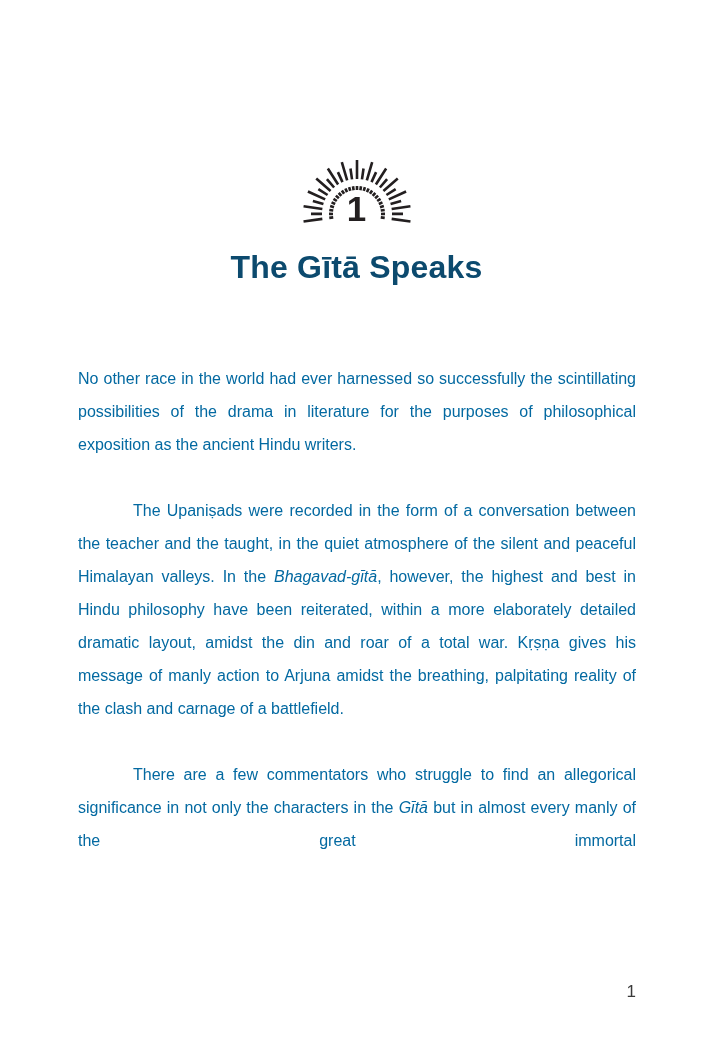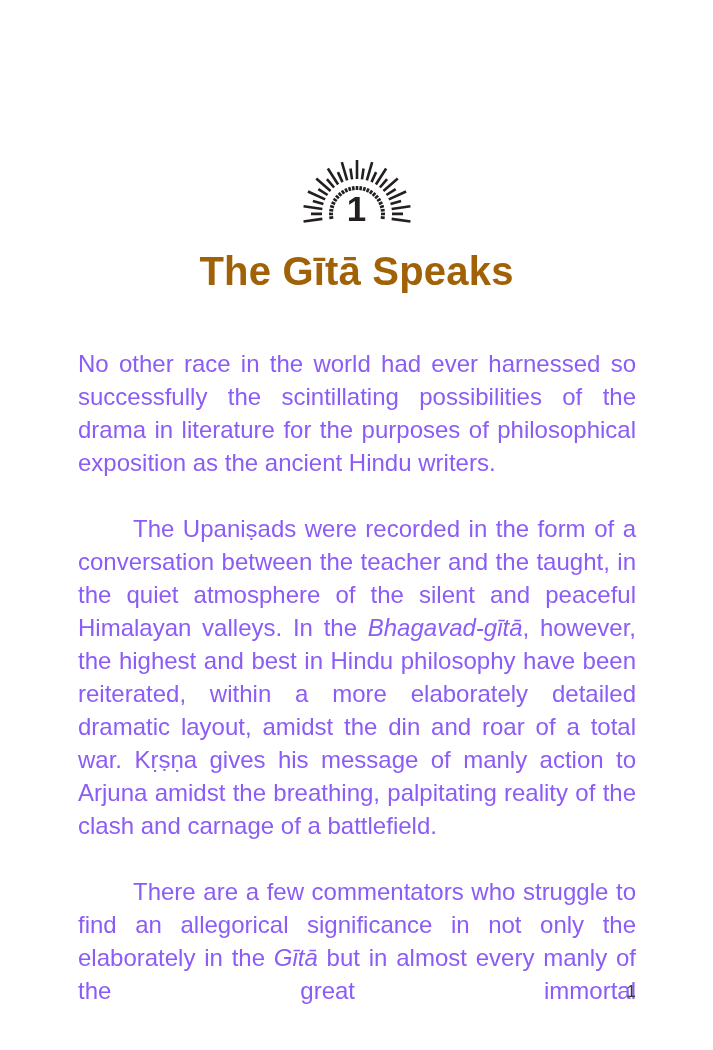--- a/index.html
+++ b/index.html
@@ -34,34 +34,34 @@
     line-height: 1;
     color: #231f20;
     letter-spacing: 0;
   }
 
   .chapter-title {
     position: absolute;
     top: 249px;
     left: 0; right: 0;
     text-align: center;
-    font-size: 40px;
+    font-size: 32px;
     font-weight: 700;
-    color: #a16207;
+    color: #0c4a6e;
     letter-spacing: 0.2px;
   }
 
   .body-text {
     position: absolute;
-    top: 347px;
+    top: 362px;
     left: 78px;
     width: 558px;
-    font-size: 24px;
+    font-size: 16px;
     line-height: 33px;
-    color: #8b5cf6;
+    color: #0369a1;
     text-align: justify;
   }
   .para { margin-bottom: 33px; }
   .para:last-child { margin-bottom: 0; }
   .para.indent { text-indent: 55px; }
   .para.cont { text-align-last: justify; }
   .em { font-style: italic; }
 
   .page-number {
     position: absolute;
@@ -107,18 +107,18 @@
     <div class="chapter-number">1</div>
   </div>
 
   <h1 class="chapter-title">The Gītā Speaks</h1>
 
   <div class="body-text">
     <p class="para"><span>No other race in the world had ever harnessed so successfully the scintillating possibilities of the drama in literature for the purposes of philosophical exposition as the ancient Hindu writers.</span></p>
 
     <p class="para indent"><span>The Upaniṣads were recorded in the form of a conversation between the teacher and the taught, in the quiet atmosphere of the silent and peaceful Himalayan valleys. In the </span><span class="em">Bhagavad-gītā</span><span>, however, the highest and best in Hindu philosophy have been reiterated, within a more elaborately detailed dramatic layout, amidst the din and roar of a total war. Kṛṣṇa gives his message of manly action to Arjuna amidst the breathing, palpitating reality of the clash and carnage of a battlefield.</span></p>
 
-    <p class="para indent cont"><span>There are a few commentators who struggle to find an allegorical significance in not only the elaborately in the </span><span class="em">Gītā</span><span> but in almost every manly of the great immortal</span></p>
+    <p class="para indent cont"><span>There are a few commentators who struggle to find an allegorical significance in not only the characters in the </span><span class="em">Gītā</span><span> but in almost every manly of the great immortal</span></p>
   </div>
 
   <div class="page-number">1</div>
 
 </div>
 
 </body></html>

